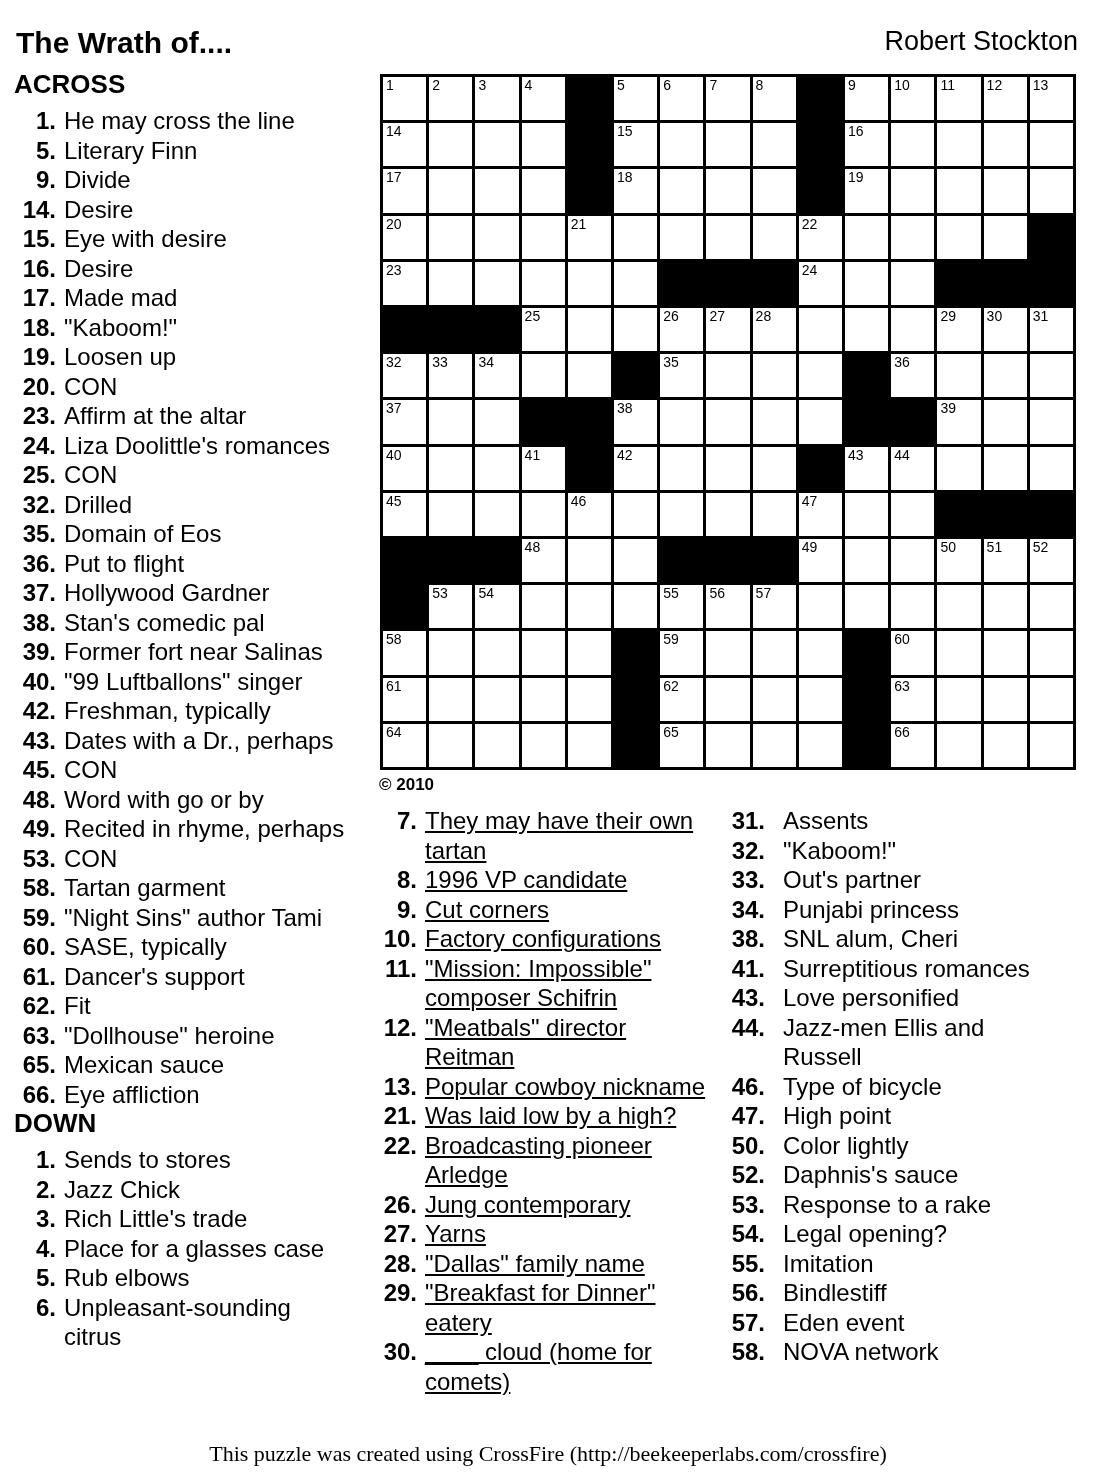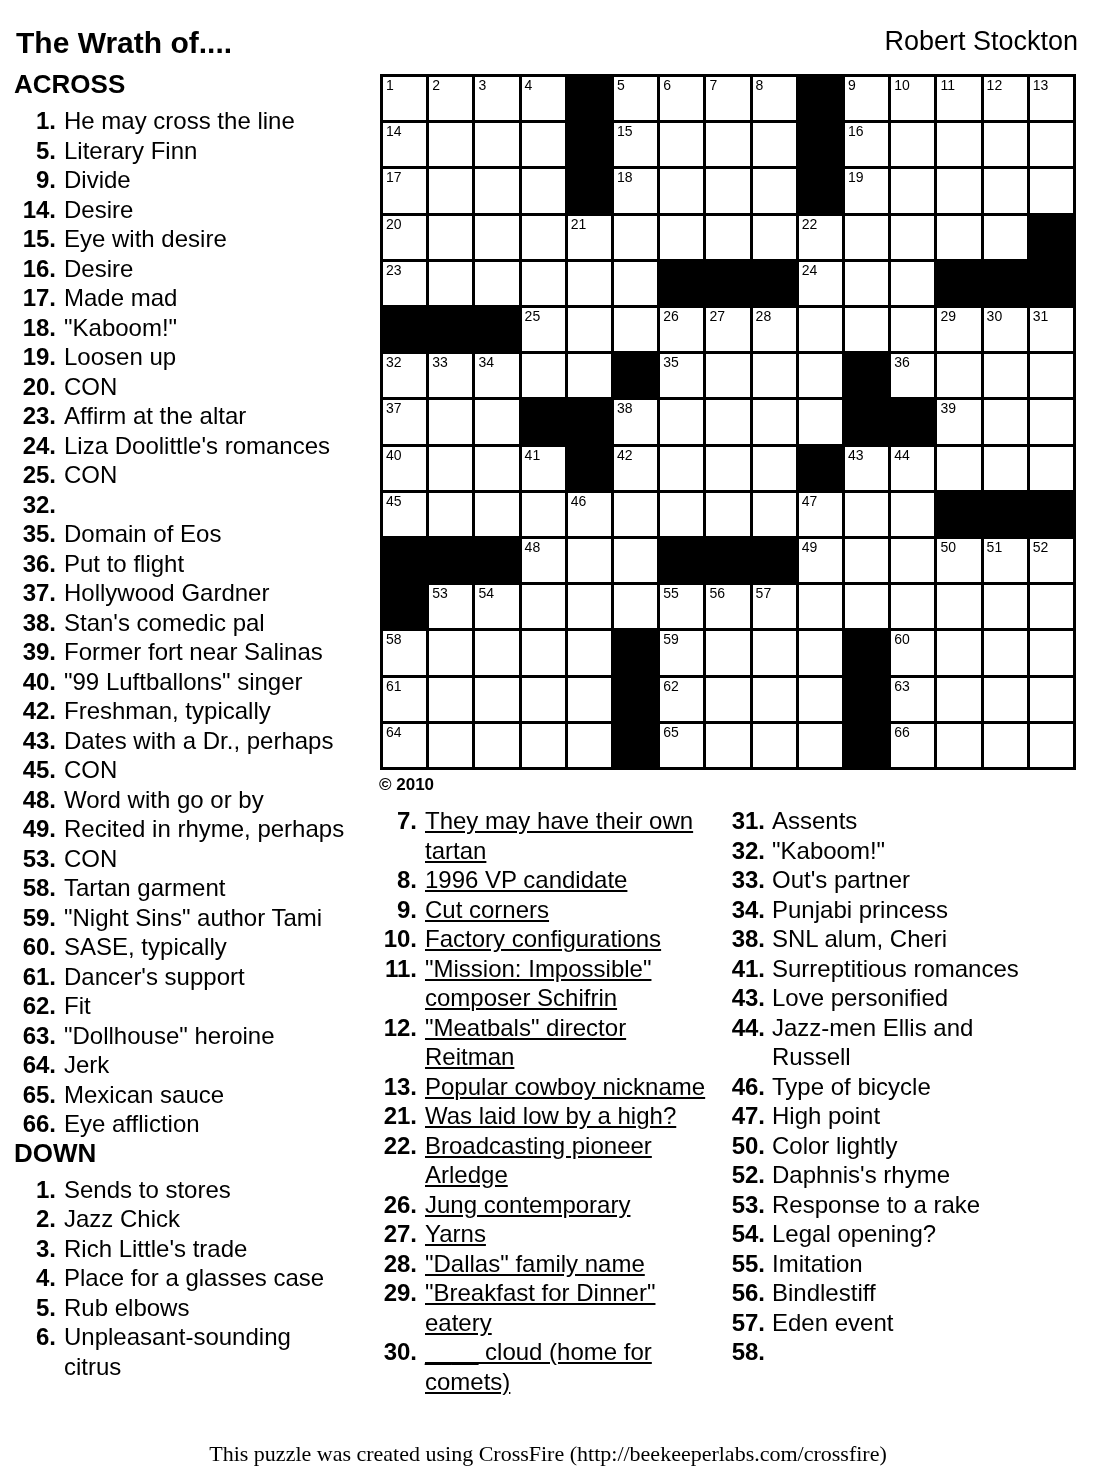--- a/index.html
+++ b/index.html
@@ -31,21 +31,21 @@
   .heading-down { margin-top: 0; }
 
   .clue { display: flex; line-height: 29.5px; font-size: 24px; }
   .clue .num { flex: none; text-align: right; font-weight: bold; }
   .clue .txt { flex: none; margin-left: 8px; }
   .col-across .num { width: 42px; }
   .col-across .txt { width: 285px; }
   .col-mid .num { width: 37px; }
   .col-mid .txt { width: 288px; text-decoration: underline; }
   .col-right .num { width: 37px; }
-  .col-right .txt { width: 270px; margin-left: 7px; }
+  .col-right .txt { width: 270px; margin-left: 18px; }
 
   
   .grid {
     position: absolute; left: 380px; top: 74px;
     width: 696px; height: 696px; box-sizing: border-box;
     background: #000; padding: 3px;
     display: grid;
     grid-template-columns: repeat(15, 1fr);
     grid-template-rows: repeat(15, 1fr);
     gap: 3px;
@@ -127,20 +127,21 @@
         <div class="clue">
           <span class="num">24.</span>
           <span class="txt">Liza Doolittle's romances</span>
         </div>
         <div class="clue">
           <span class="num">25.</span>
           <span class="txt">CON</span>
         </div>
         <div class="clue">
           <span class="num">32.</span>
+          <span class="txt">Drilled</span>
         </div>
         <div class="clue">
           <span class="num">35.</span>
           <span class="txt">Domain of Eos</span>
         </div>
         <div class="clue">
           <span class="num">36.</span>
           <span class="txt">Put to flight</span>
         </div>
         <div class="clue">
@@ -201,24 +202,20 @@
         </div>
         <div class="clue">
           <span class="num">62.</span>
           <span class="txt">Fit</span>
         </div>
         <div class="clue">
           <span class="num">63.</span>
           <span class="txt">"Dollhouse" heroine</span>
         </div>
         <div class="clue">
-          <span class="num">64.</span>
-          <span class="txt">Jerk</span>
-        </div>
-        <div class="clue">
           <span class="num">65.</span>
           <span class="txt">Mexican sauce</span>
         </div>
         <div class="clue">
           <span class="num">66.</span>
           <span class="txt">Eye affliction</span>
         </div>
       </div>
     <h2 class="section-heading heading-down">DOWN</h2>
     <div>
@@ -713,21 +710,21 @@
         <div class="clue">
           <span class="num">47.</span>
           <span class="txt">High point</span>
         </div>
         <div class="clue">
           <span class="num">50.</span>
           <span class="txt">Color lightly</span>
         </div>
         <div class="clue">
           <span class="num">52.</span>
-          <span class="txt">Daphnis's rhyme</span>
+          <span class="txt">Daphnis's sauce</span>
         </div>
         <div class="clue">
           <span class="num">53.</span>
           <span class="txt">Response to a rake</span>
         </div>
         <div class="clue">
           <span class="num">54.</span>
           <span class="txt">Legal opening?</span>
         </div>
         <div class="clue">
@@ -737,19 +734,20 @@
         <div class="clue">
           <span class="num">56.</span>
           <span class="txt">Bindlestiff</span>
         </div>
         <div class="clue">
           <span class="num">57.</span>
           <span class="txt">Eden event</span>
         </div>
         <div class="clue">
           <span class="num">58.</span>
+          <span class="txt">NOVA network</span>
         </div>
       </div>
   </div>
 
   <div class="footer">This puzzle was created using CrossFire (http://beekeeperlabs.com/crossfire)</div>
 
 </div>
 
 </body></html>

